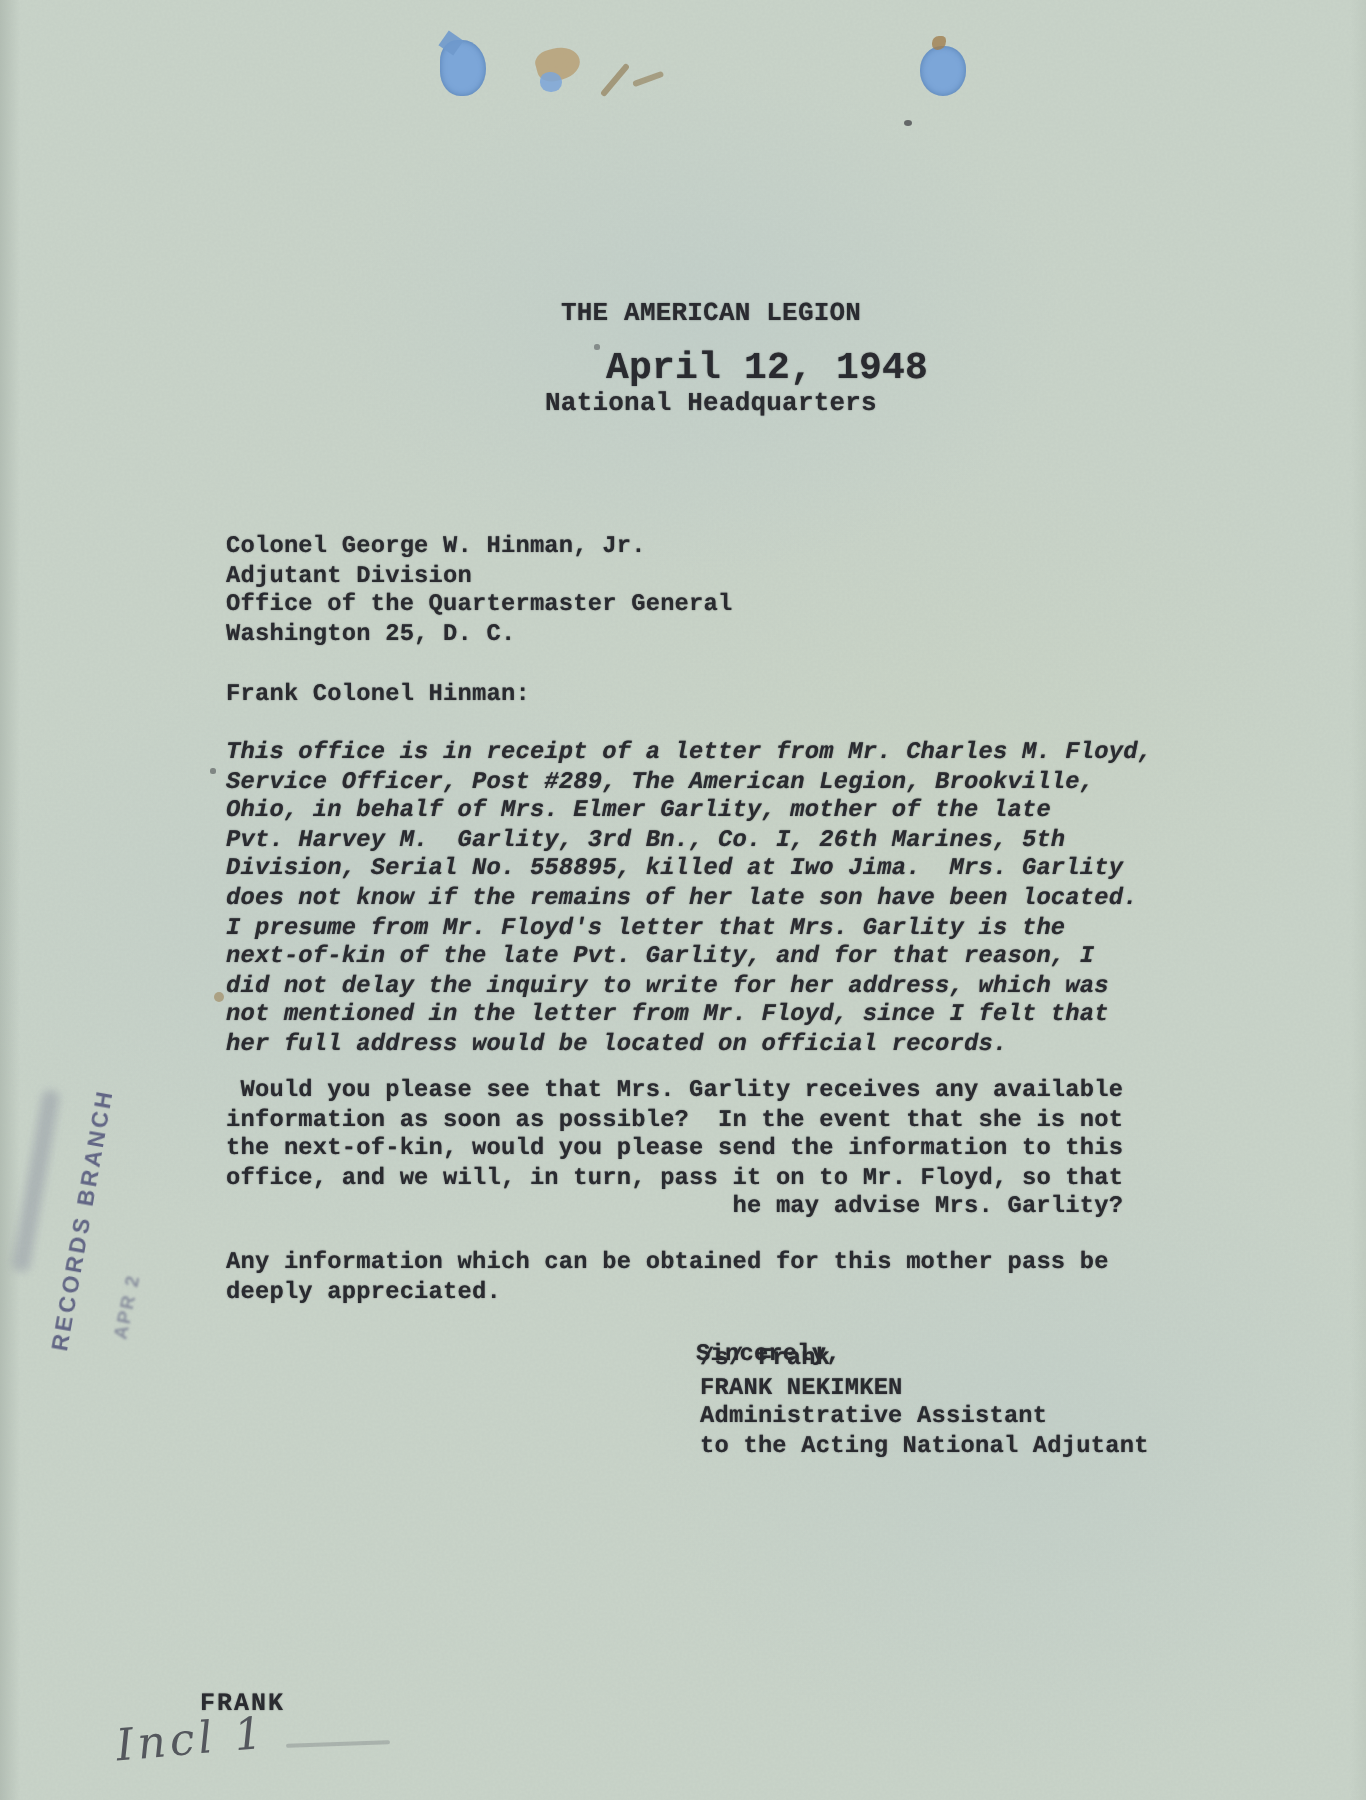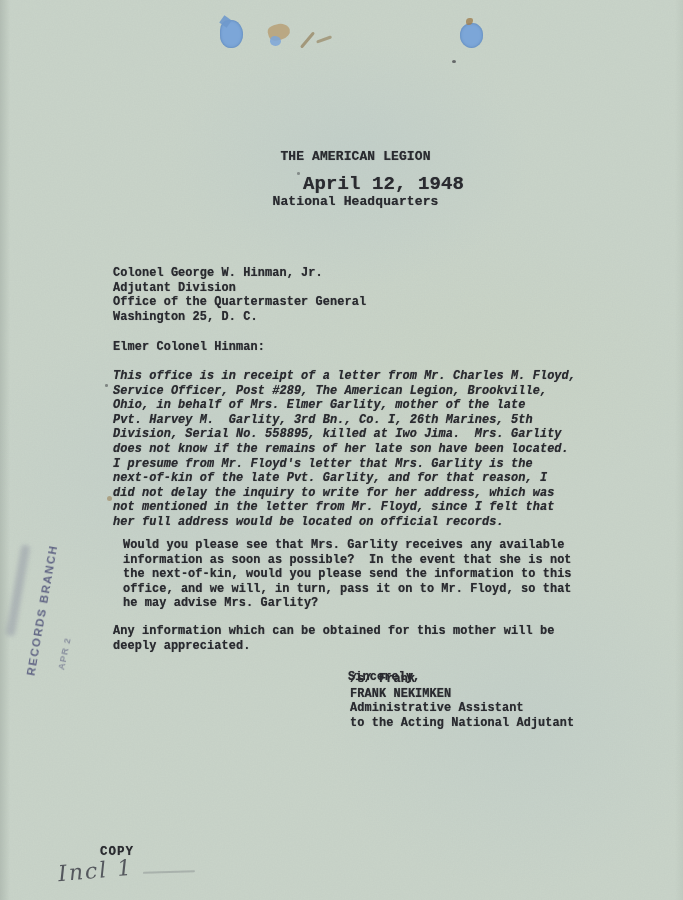--- a/index.html
+++ b/index.html
@@ -28,21 +28,21 @@
     letter-spacing:0.1px;
     color:#2a2b30;
     text-shadow:0 0 0.7px rgba(40,41,46,0.7);
     white-space:pre-wrap;
   }
   .letterhead{top:119px;left:14px;width:683px;text-align:center;font-size:13px;line-height:15px;}
   .dateline{top:177px;left:303px;font-size:19px;}
   .recipient{top:266px;left:113px;}
   .salutation{top:340px;left:113px;}
   .para1{top:369px;left:113px;font-style:italic;}
-  .para2{top:538px;left:123px;}
+  .para2{top:538px;left:113px;text-align:right;}
   .para3{top:624px;left:113px;}
   .sincerely{top:670px;left:348px;}
   .sigblock{top:672px;left:350px;}
   .copylabel{top:845px;left:100px;font-size:12.5px;letter-spacing:1px;}
 
   .handnote{
     position:absolute;top:858px;left:58px;
     font-family:"DejaVu Serif","Liberation Serif",serif;
     font-style:italic;font-size:22px;color:#45474f;
     transform:rotate(-5deg);opacity:.88;letter-spacing:2px;
@@ -128,48 +128,48 @@
     <div>National Headquarters</div>
   </div>
 
   <div class="type dateline">April 12, 1948</div>
 
   <div class="type recipient">Colonel George W. Hinman, Jr.
 Adjutant Division
 Office of the Quartermaster General
 Washington 25, D. C.</div>
 
-  <div class="type salutation">Elmer Colonel Hinman:</div>
+  <div class="type salutation">Frank Colonel Hinman:</div>
 
   <div class="type para1">This office is in receipt of a letter from Mr. Charles M. Floyd,
 Service Officer, Post #289, The American Legion, Brookville,
 Ohio, in behalf of Mrs. Elmer Garlity, mother of the late
 Pvt. Harvey M.  Garlity, 3rd Bn., Co. I, 26th Marines, 5th
 Division, Serial No. 558895, killed at Iwo Jima.  Mrs. Garlity
 does not know if the remains of her late son have been located.
 I presume from Mr. Floyd's letter that Mrs. Garlity is the
 next-of-kin of the late Pvt. Garlity, and for that reason, I
 did not delay the inquiry to write for her address, which was
 not mentioned in the letter from Mr. Floyd, since I felt that
 her full address would be located on official records.</div>
   <div class="type para2">Would you please see that Mrs. Garlity receives any available
 information as soon as possible?  In the event that she is not
 the next-of-kin, would you please send the information to this
 office, and we will, in turn, pass it on to Mr. Floyd, so that
 he may advise Mrs. Garlity?</div>
-  <div class="type para3">Any information which can be obtained for this mother will be
+  <div class="type para3">Any information which can be obtained for this mother pass be
 deeply appreciated.</div>
 
   <div class="type sincerely">Sincerely,</div>
   <div class="type sigblock">/s/ Frank
 FRANK NEKIMKEN
 Administrative Assistant
 to the Acting National Adjutant</div>
 
-  <div class="type copylabel">COPY</div>
+  <div class="type copylabel">FRANK</div>
   <div class="handnote">Incl 1</div>
   <div class="pencil-line"></div>
 
   <div class="stamp-smudge"></div>
   <div class="stamp">RECORDS BRANCH</div>
   <div class="stamp-date">APR 2</div>
 
 </div>
 
 </body></html>

